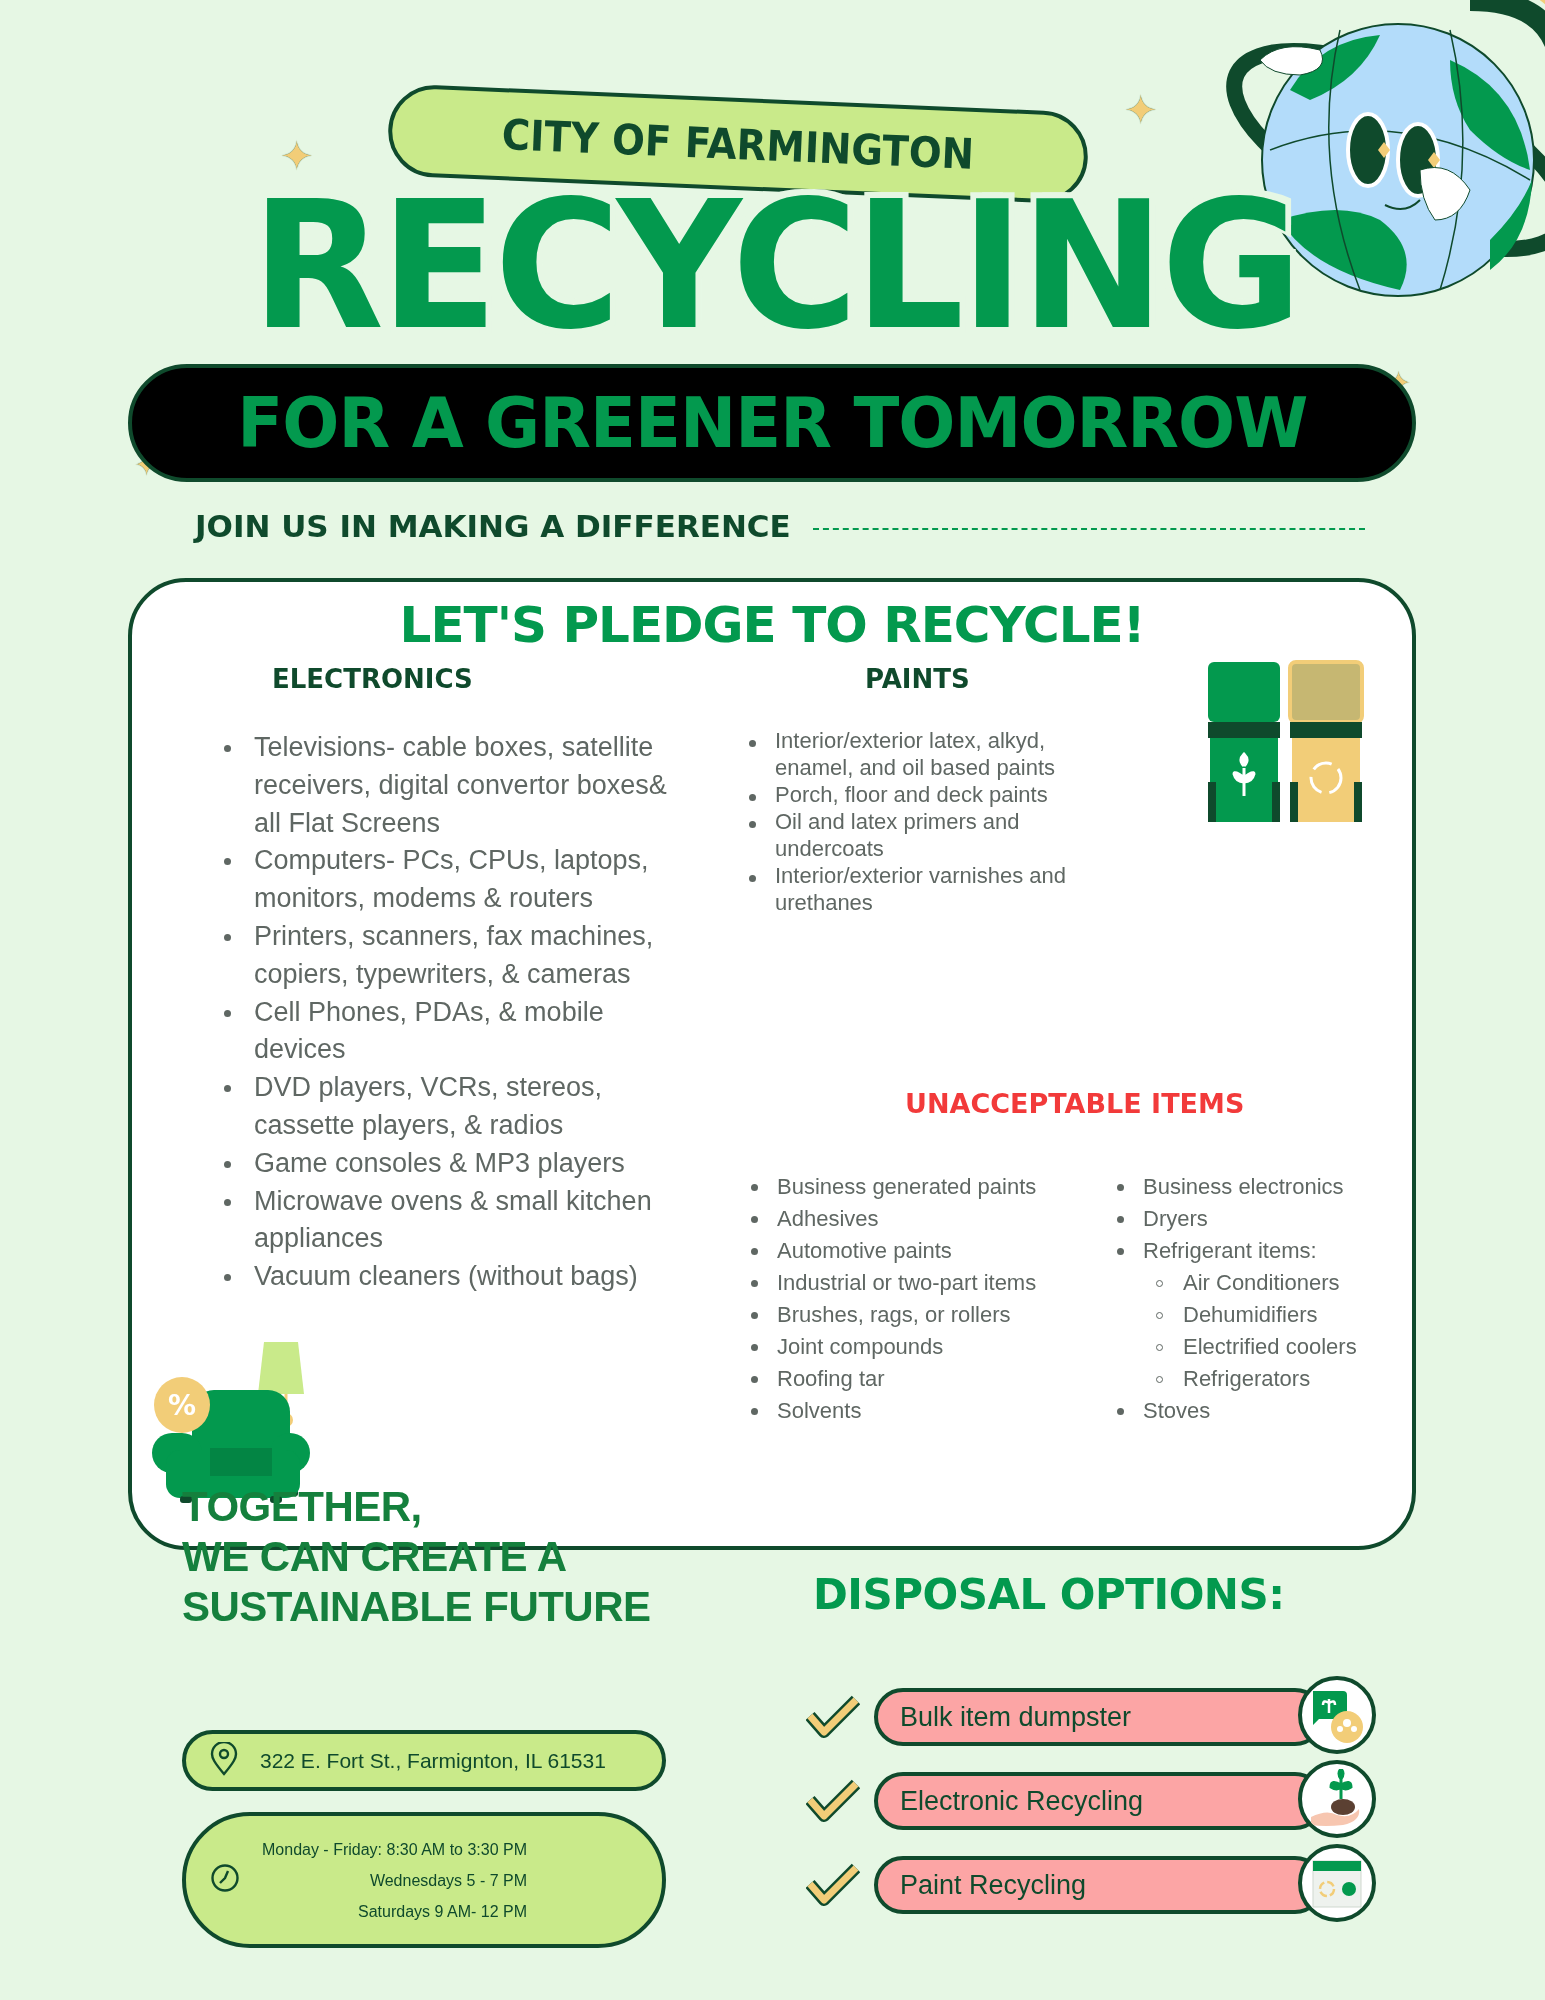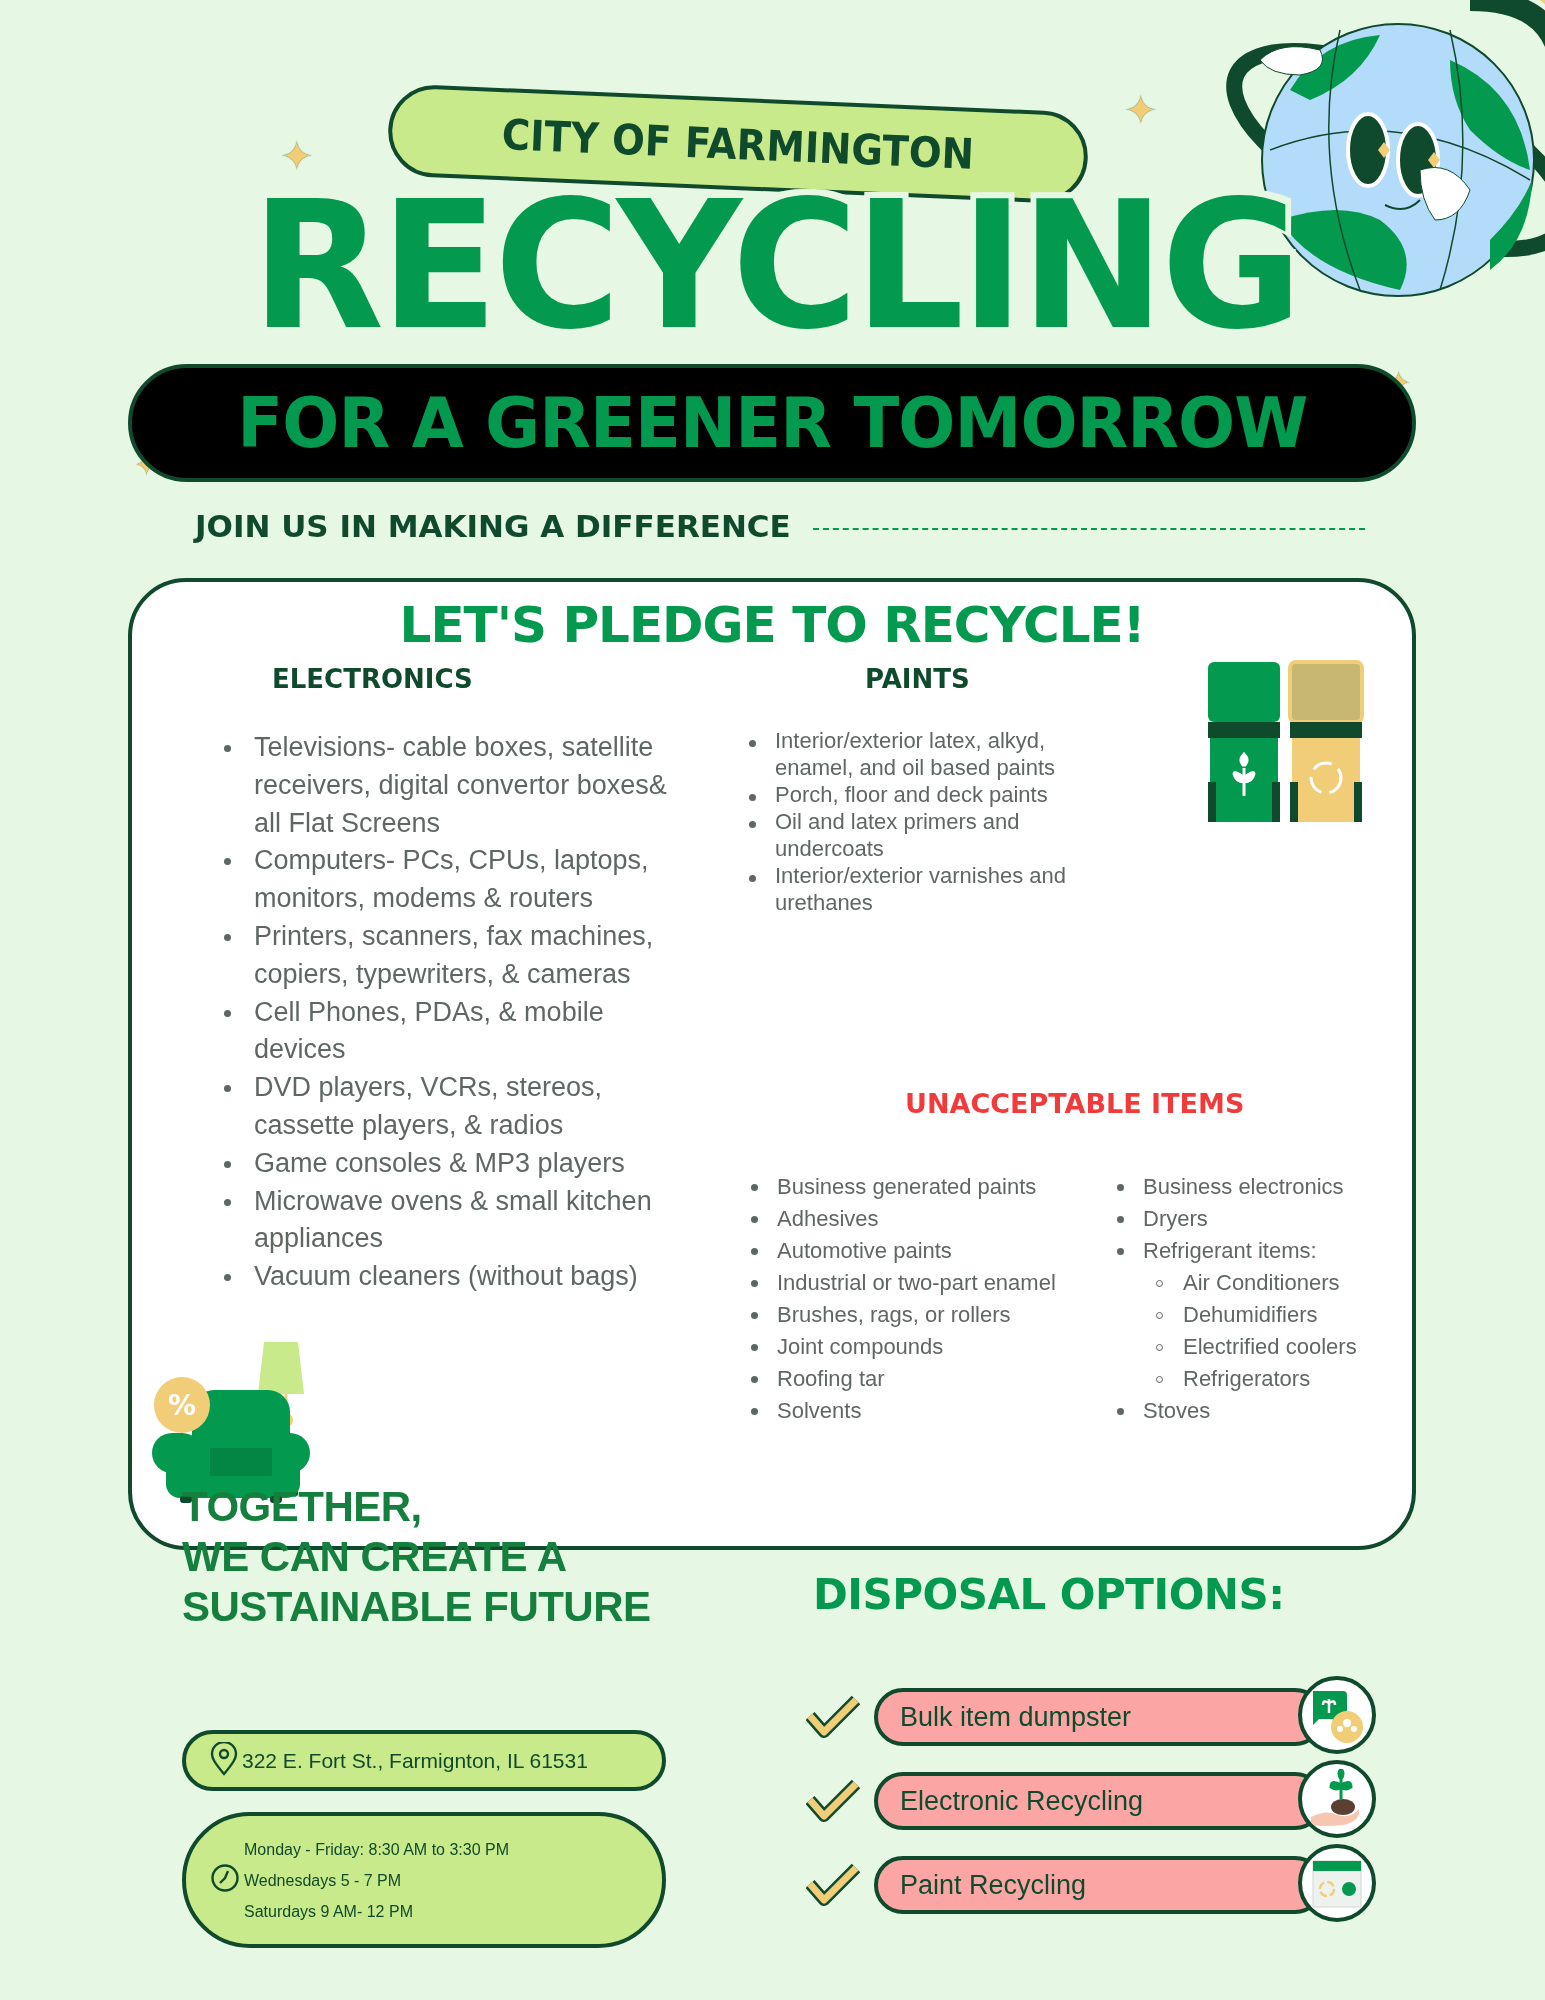--- a/index.html
+++ b/index.html
@@ -92,21 +92,21 @@
   .together {
     left: 182px; top: 1482px; color: #15803d;
     font-family: Liberation Sans, sans-serif; font-weight: 900; font-size: 42px; line-height: 50px; letter-spacing: -0.5px;
   }
   .together div { white-space: nowrap; }
   .info-pill {
     background: #c9ea8a; border: 4px solid #0f4a2c; box-sizing: border-box; display: flex; align-items: center;
   }
   .addr-pill { left: 182px; top: 1730px; width: 484px; height: 61px; border-radius: 31px; padding-left: 24px; }
   .hours-pill { left: 182px; top: 1812px; width: 484px; height: 136px; border-radius: 68px; padding-left: 24px; }
-  .info-text { color: #0f4a2c; font-size: 21px; line-height: 31px; margin-left: 4px; white-space: nowrap; }
+  .info-text { color: #0f4a2c; font-size: 21px; line-height: 31px; margin-left: 22px; white-space: nowrap; text-align: right; }
   .hours-pill .info-text { font-size: 16px; }
 
   
   .disposal-head {
     left: 813px; top: 1570px; color: #03994e;
     font-family: "DejaVu Sans", sans-serif; font-weight: 900; font-size: 42px; letter-spacing: -0.5px;
   }
   .opt-row { left: 806px; width: 575px; height: 80px; }
   .opt-check { position: absolute; left: 0; top: 12px; width: 54px; height: 48px; }
   .opt-pill {
@@ -203,21 +203,21 @@
     <rect x="148" y="122" width="8" height="40" fill="#0f4a2c"></rect>
     <circle cx="120" cy="118" r="15" stroke="#fff" stroke-width="3" fill="none" stroke-dasharray="20 8"></circle>
   </svg>
 </div>
 
 <div class="abs unacc-head">UNACCEPTABLE ITEMS</div>
 <ul class="abs list unacc-list unacc-1">
   <li>Business generated paints</li>
   <li>Adhesives</li>
   <li>Automotive paints</li>
-  <li>Industrial or two-part enamel</li>
+  <li>Industrial or two-part items</li>
   <li>Brushes, rags, or rollers</li>
   <li>Joint compounds</li>
   <li>Roofing tar</li>
   <li>Solvents</li>
 </ul>
 <ul class="abs list unacc-list unacc-2">
   <li>Business electronics</li>
   <li>Dryers</li>
   <li>Refrigerant items:</li>
   <li class="sub">Air Conditioners</li>

